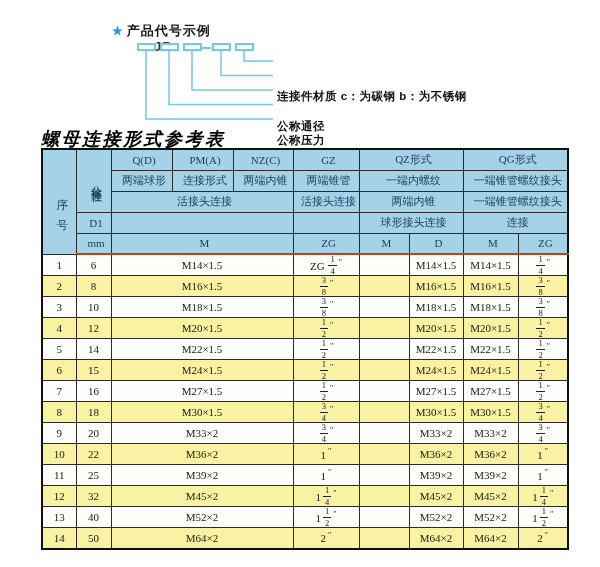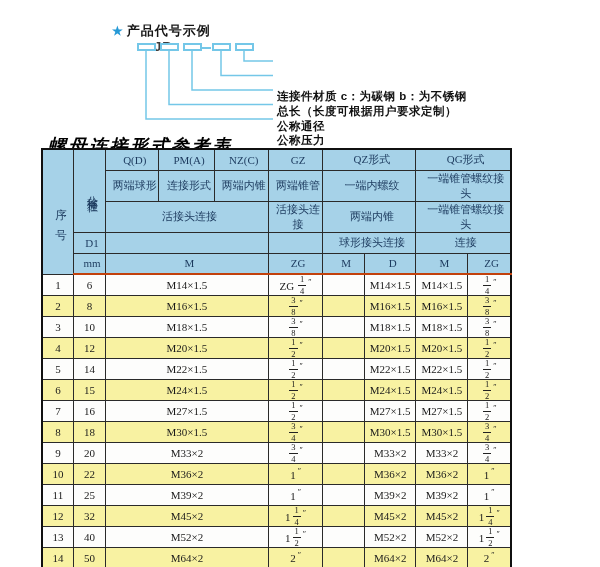--- a/index.html
+++ b/index.html
@@ -1,32 +1,32 @@
 <!DOCTYPE html>
 <html style="--header-blue: #a6d2e8; --row-yellow: #f8f2a2; --row-white: #fdfdfc; --line-cyan: #74c7e8; --star-blue: #2699d6; --header-text: #1c3a5e;"><head>
 <meta charset="utf-8">
 <style>
   html,body { margin:0; padding:0; background:#fff; }
   .page {
-    position:relative; width:512px; height:567px; background:#ffffff;
+    position:relative; width:600px; height:567px; background:#ffffff;
     font-family:"Liberation Sans", sans-serif; overflow:hidden;
   }
 
   
   .diagram-title { position:absolute; left:112px; top:22px; font-size:13px; font-weight:bold; color:#151515; letter-spacing:1px; }
   .diagram-title .star { color:var(--star-blue); margin-right:3px; font-size:12px; }
   .code-prefix { position:absolute; left:112px; top:39px; font-size:13px; font-weight:bold; color:#3c3c3c; letter-spacing:1px;margin-left:42px; }
   .code-box { position:absolute; top:43px; width:15px; height:4px; border:2px solid var(--line-cyan); background:#fff; }
   .code-dash { position:absolute; top:47px; width:9px; height:2px; background:var(--line-cyan); }
   .connector-svg { position:absolute; left:0; top:0; width:600px; height:140px; }
   .dlabel { position:absolute; left:277px; font-size:11.5px; font-weight:bold; color:#111; line-height:13px; white-space:nowrap; letter-spacing:0.5px;margin-top:36px; }
 
   
   .table-title {
-    position:absolute; left:37px; top:123px; margin:11px;
+    position:absolute; left:37px; top:123px; margin:4px;
     font-family:"Liberation Serif", serif; font-style:italic; font-weight:bold;
     font-size:18px; letter-spacing:2.5px; color:#000;
   }
 
   
   table.ref {
     position:absolute; left:41px; top:148px;
     border-collapse:collapse; table-layout:fixed;
     border:2px solid #101010;
     font-family:"Liberation Serif", serif;
@@ -73,21 +73,20 @@
 
   <svg class="connector-svg" viewBox="0 0 600 140">
     <polyline points="146,50 146,119 273,119" fill="none" stroke="#74c7e8" stroke-width="1.5"></polyline>
     <polyline points="169,50 169,104.5 273,104.5" fill="none" stroke="#74c7e8" stroke-width="1.5"></polyline>
     <polyline points="192,50 192,90 273,90" fill="none" stroke="#74c7e8" stroke-width="1.5"></polyline>
     <polyline points="221,50 221,75.5 273,75.5" fill="none" stroke="#74c7e8" stroke-width="1.5"></polyline>
     <polyline points="244,50 244,61 273,61" fill="none" stroke="#74c7e8" stroke-width="1.5"></polyline>
   </svg>
 
   <div class="dlabel" style="top:54px">连接件材质  c：为碳钢  b：为不锈钢</div>
-  <div class="dlabel" style="top:69px">总长（长度可根据用户要求定制）</div>
   <div class="dlabel" style="top:84px">公称通径</div>
   <div class="dlabel" style="top:98px">公称压力</div>
 
   <h2 class="table-title">螺母连接形式参考表</h2>
 
   <table class="ref">
     <colgroup>
       <col style="width:34px">
         <col style="width:35px">
       <col style="width:61px">

